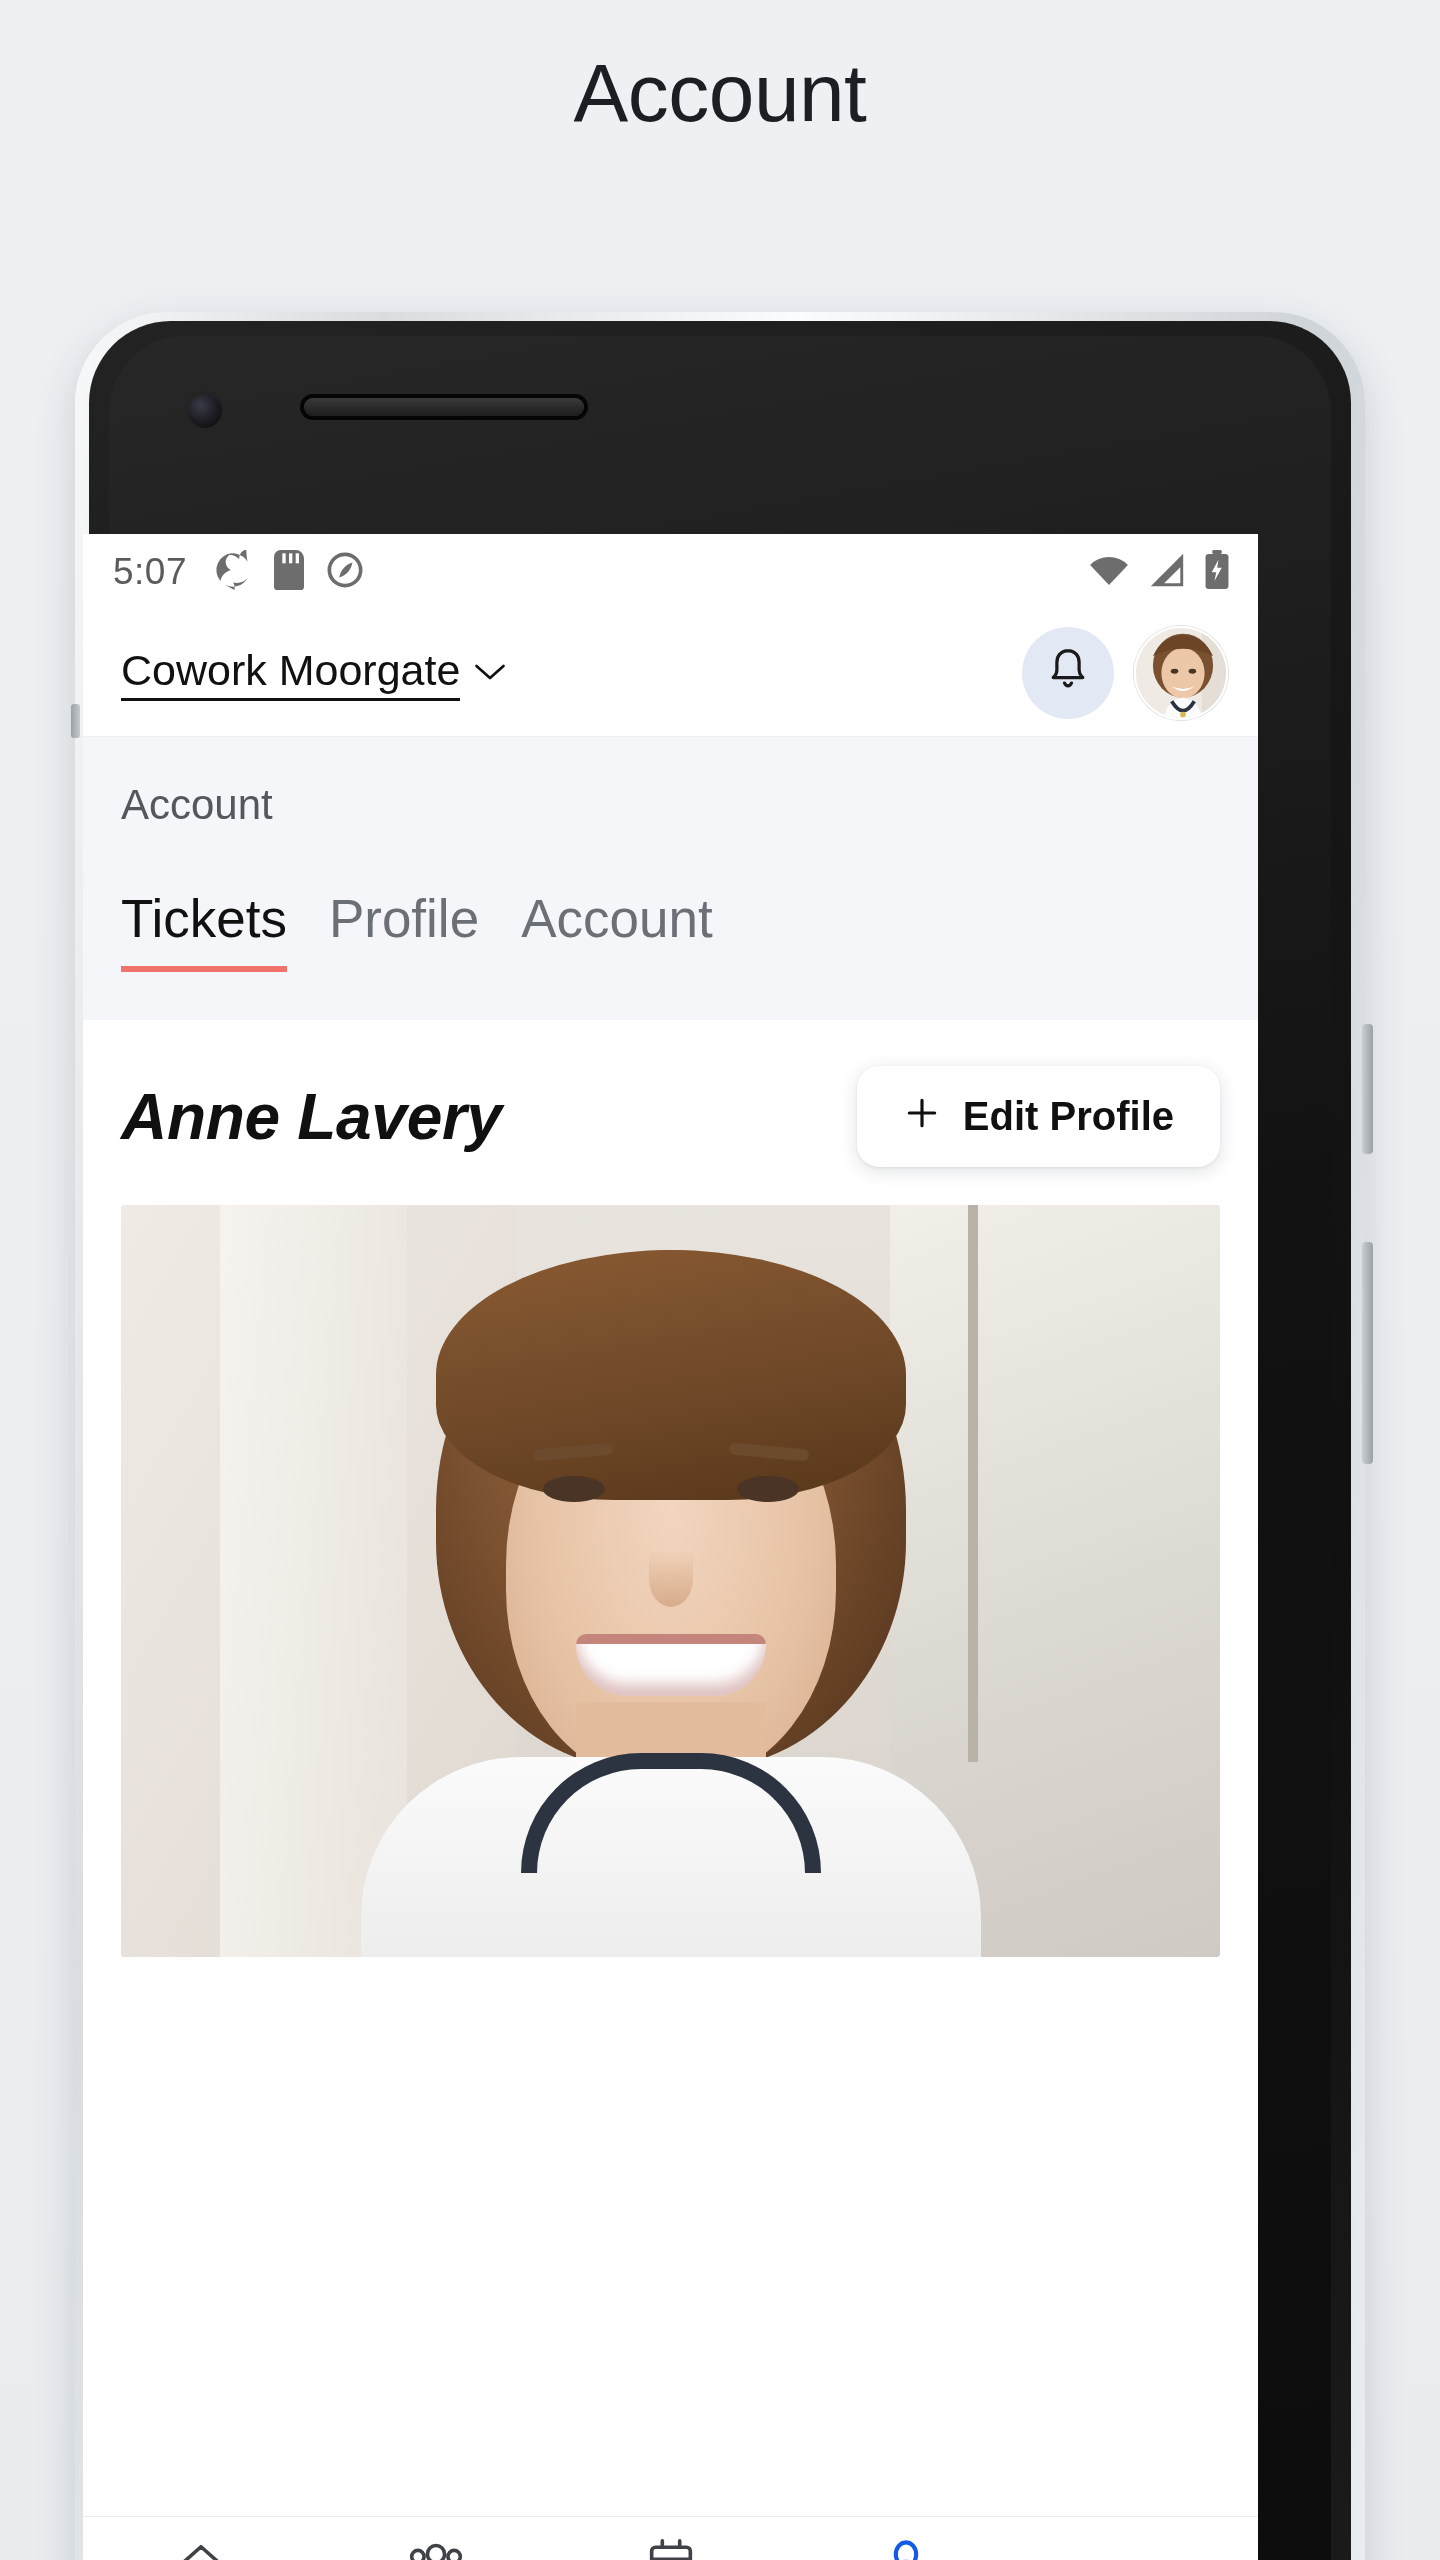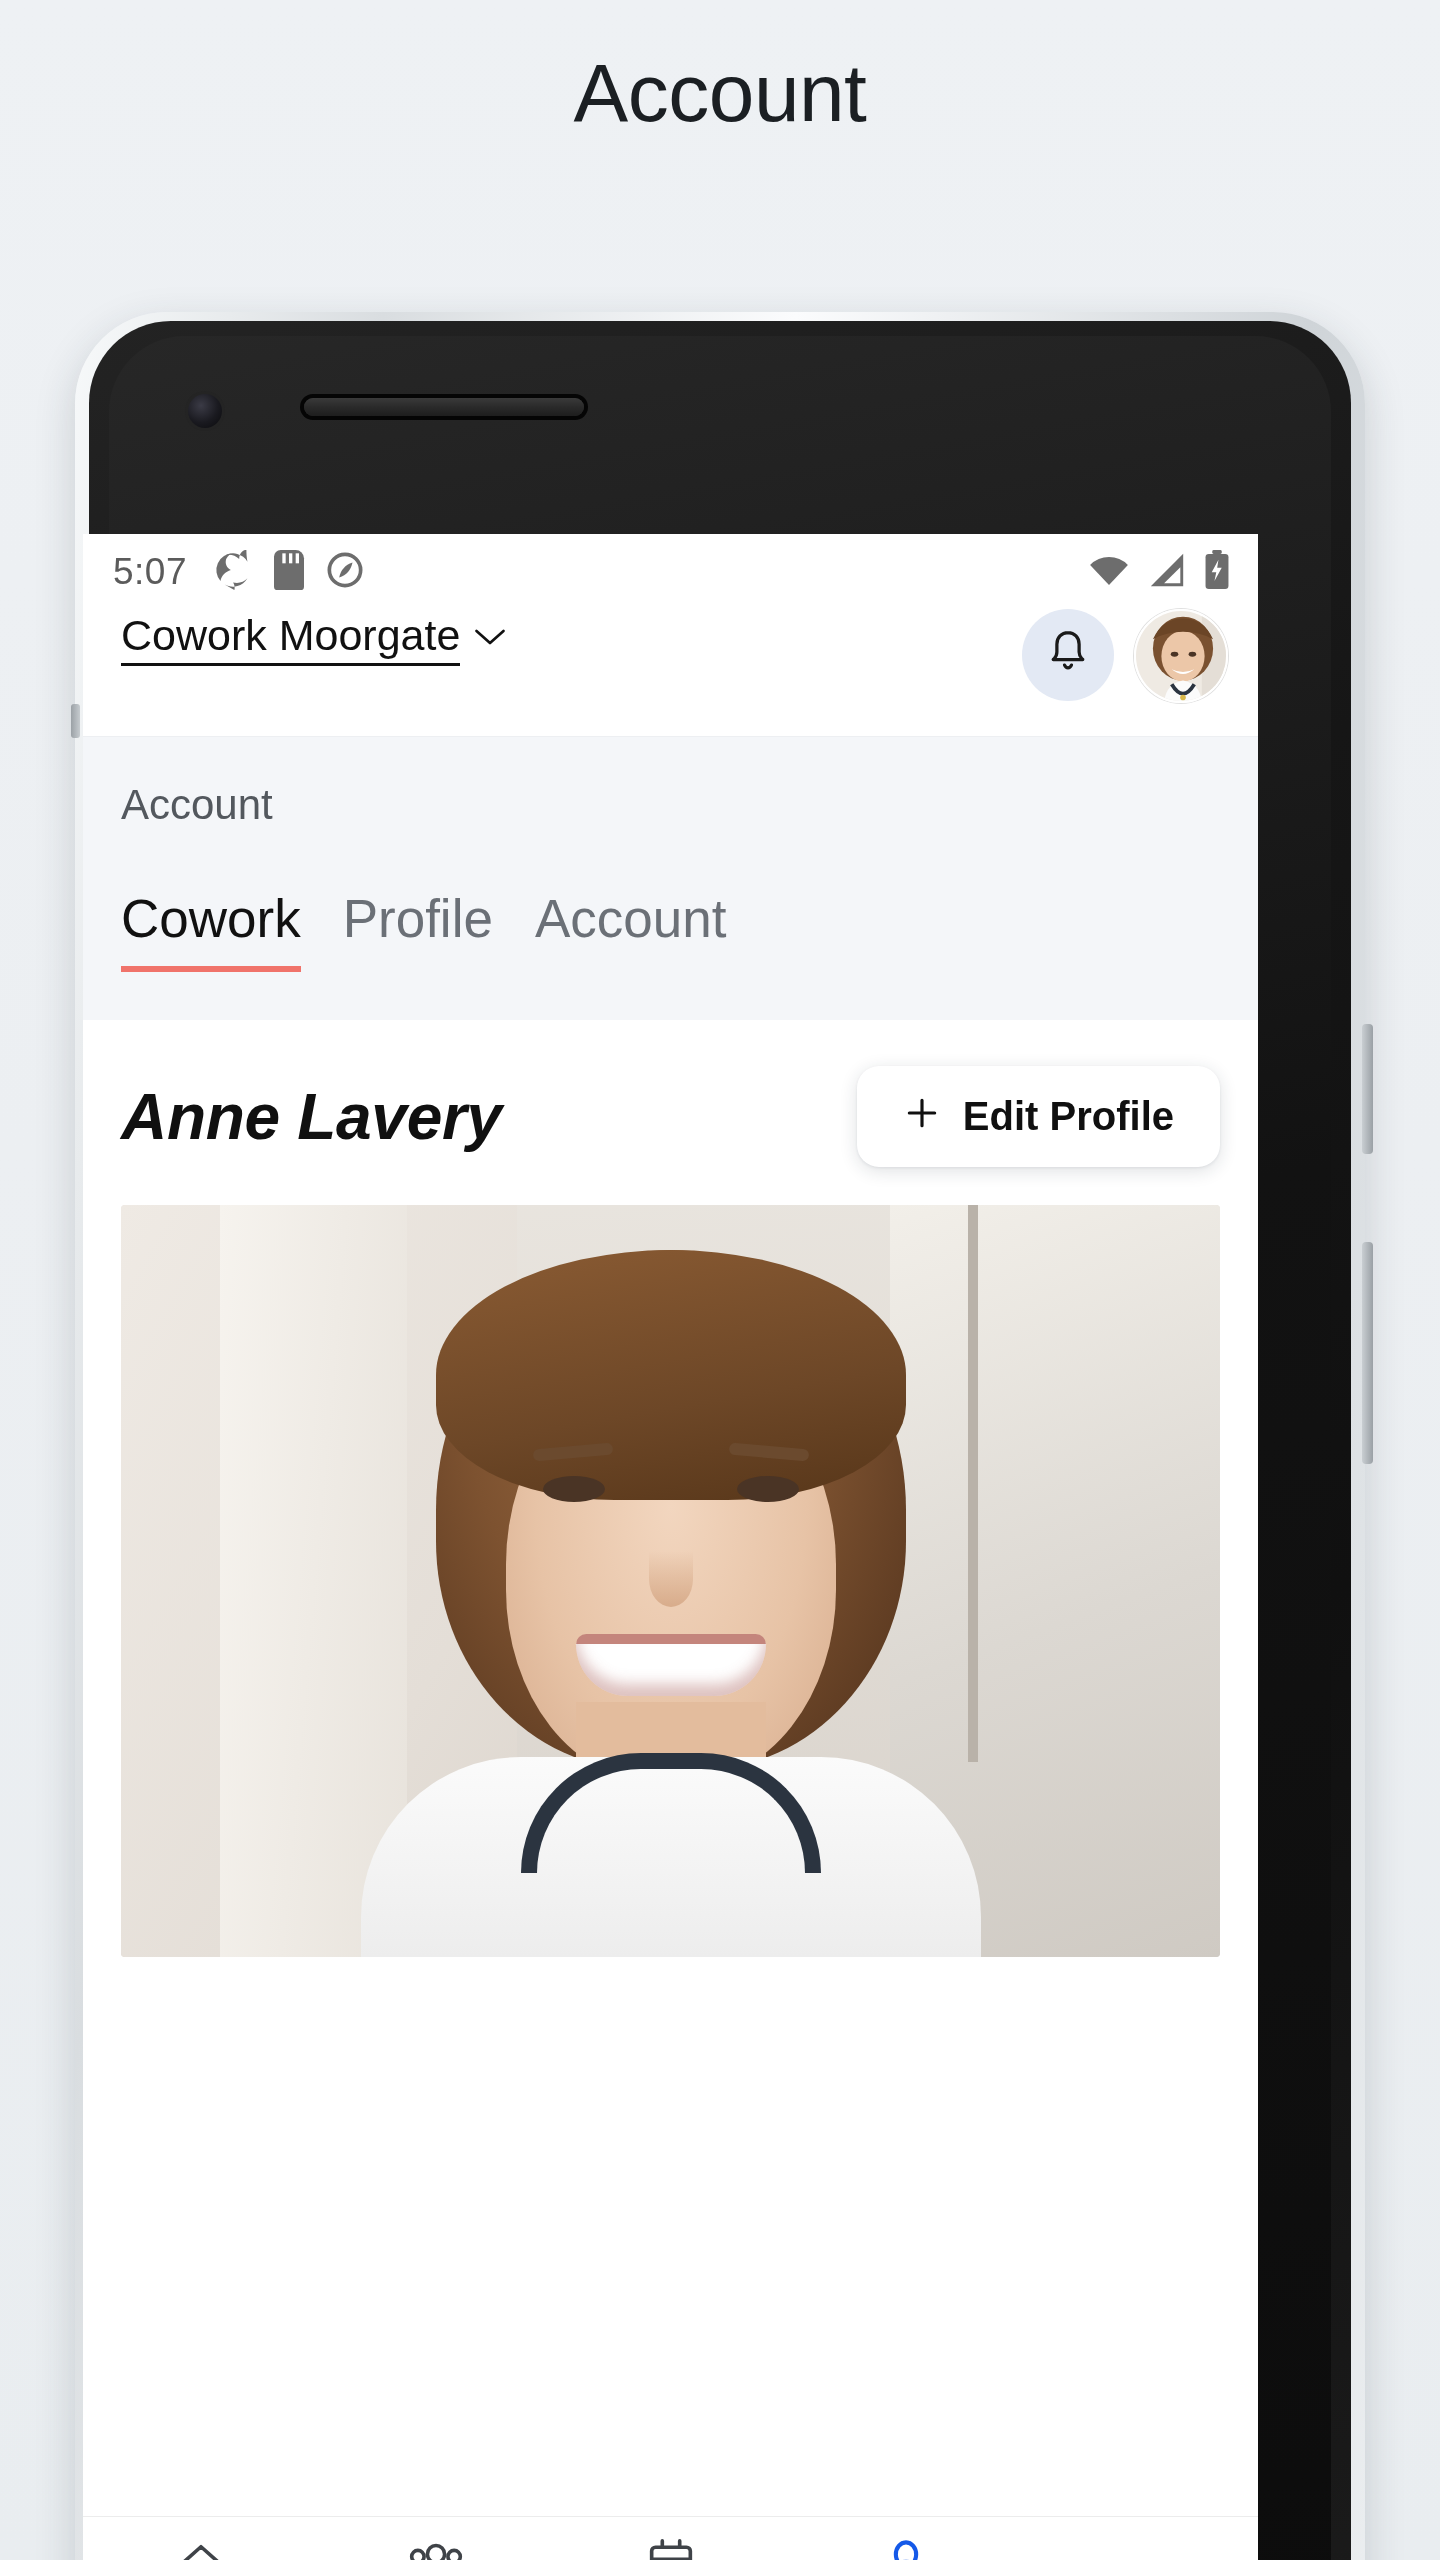--- a/index.html
+++ b/index.html
@@ -157,21 +157,21 @@
   .sb-right-icons {
     display: flex;
     align-items: center;
     gap: 17px;
   }
 
   
   .app-header {
     height: 127px;
     display: flex;
-    align-items: flex-start;
+    align-items: center;
     padding: 0 30px 0 38px;
     background: #ffffff;
   }
   .venue-selector {
     display: flex;
     align-items: baseline;
     gap: 12px;
     cursor: pointer;
   }
   .venue-name {
@@ -485,21 +485,21 @@
           <path d="M30 100 q0 -22 20 -26 q20 4 20 26z" fill="#fbfbfb"></path>
           <path d="M38 78 q12 20 24 0" stroke="#2b3440" stroke-width="4" fill="none"></path>
           <circle cx="50" cy="92" r="3" fill="#d9b84a"></circle>
         </svg>
       </div>
     </div>
 
     <div class="subhead">
       <div class="subhead-title">Account</div>
       <div class="tabs">
-        <div class="tab active">Cowork</div>
+        <div class="tab active">Tickets</div>
         <div class="tab">Profile</div>
         <div class="tab">Account</div>
       </div>
       <div class="subhead-pad"></div>
     </div>
 
     <div class="profile-head">
       <div class="profile-name">Anne Lavery</div>
       <div class="profile-spacer"></div>
       <div class="edit-btn">

